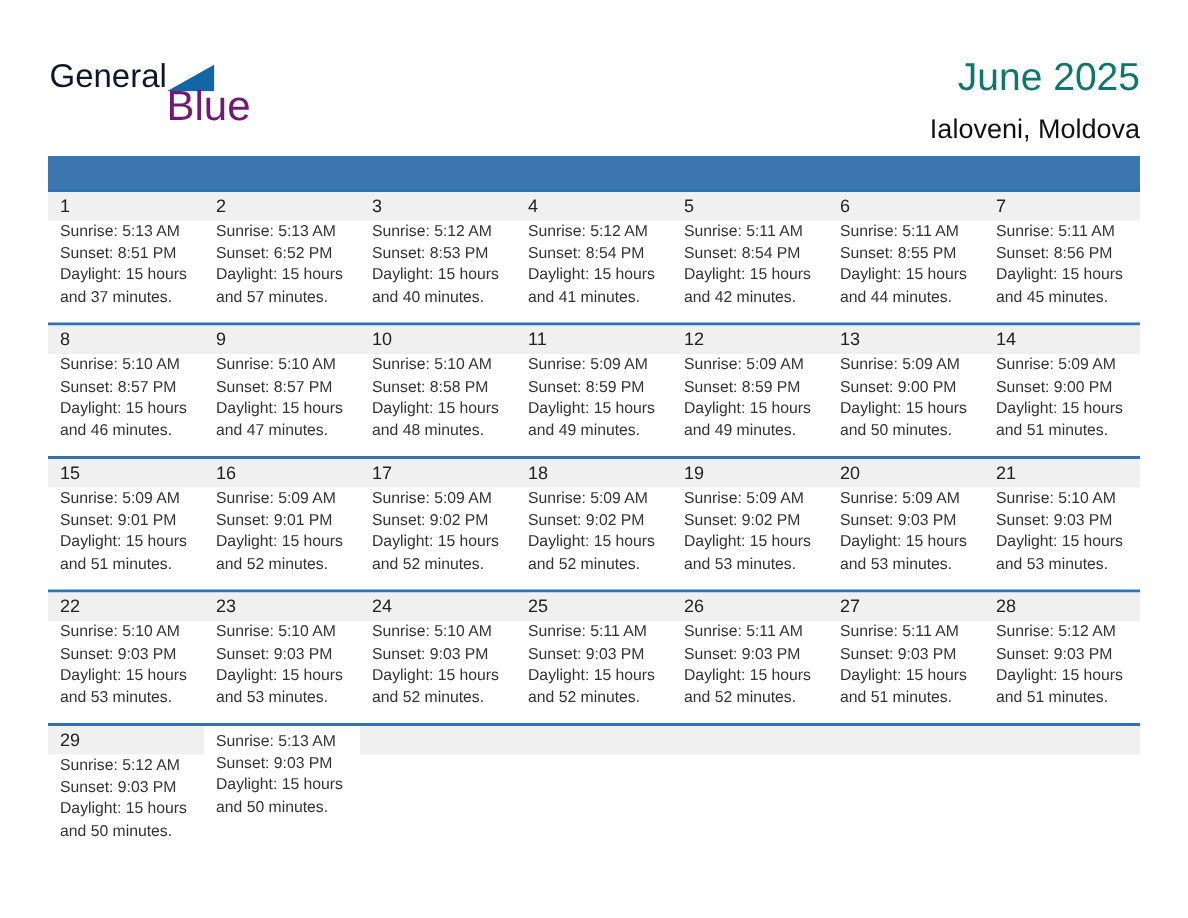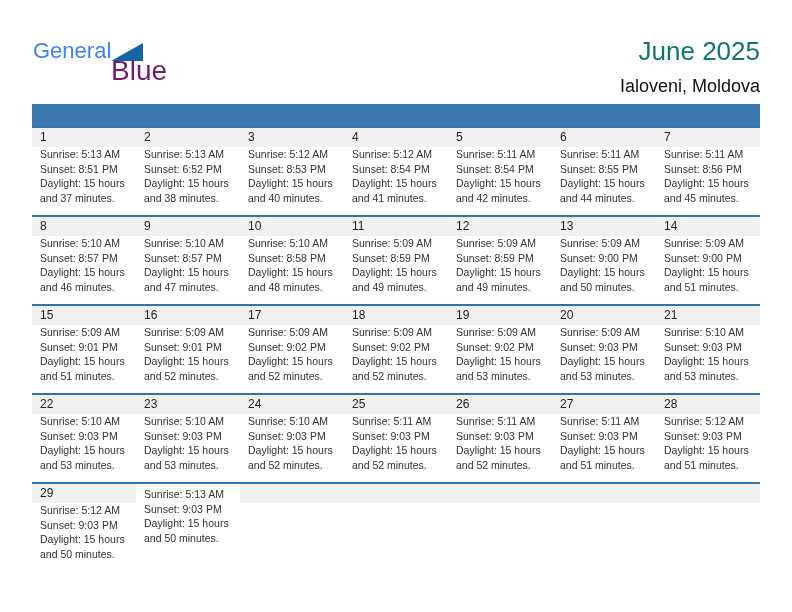--- a/index.html
+++ b/index.html
@@ -1,21 +1,21 @@
 <!DOCTYPE html>
 <html><head>
 <meta charset="utf-8">
 <style>
   html,body{margin:0;padding:0;background:#ffffff;}
   body{font-family:"Liberation Sans", sans-serif; -webkit-font-smoothing:antialiased;}
   .page{position:relative;width:792px;height:612px;background:#ffffff;overflow:hidden;}
 
   
   .logo{position:absolute;left:33px;top:40px;width:110px;height:44px;}
-  .logo-line1{font-size:22px;color:#3b82f6;letter-spacing:0px;line-height:22px;}
+  .logo-line1{font-size:22px;color:#0f172a;letter-spacing:0px;line-height:22px;}
   .logo-triangle{position:absolute;left:78px;top:3px;width:32px;height:18px;background:#1266a5;
     clip-path:polygon(0 100%,100% 0,100% 100%);}
   .logo-line2{position:absolute;left:42px;top:20px;font-size:28px;color:#701a75;line-height:22px;margin-left:36px;}
 
   
   .page-title{position:absolute;right:32px;top:36px;font-size:26px;color:#0f766e;text-align:right;}
   .page-subtitle{position:absolute;right:32px;top:76px;font-size:18px;color:#111;text-align:left;}
 
   
   .calendar{position:absolute;left:32px;top:104px;width:728px;}
@@ -57,21 +57,21 @@
             <div class="cell-line">Sunrise: 5:13 AM</div>
             <div class="cell-line">Sunset: 8:51 PM</div>
             <div class="cell-line">Daylight: 15 hours</div>
             <div class="cell-line">and 37 minutes.</div>
           </div>
           <div class="day-cell">
             <div class="day-num">2</div>
             <div class="cell-line">Sunrise: 5:13 AM</div>
             <div class="cell-line">Sunset: 6:52 PM</div>
             <div class="cell-line">Daylight: 15 hours</div>
-            <div class="cell-line">and 38 minutes.</div>
+            <div class="cell-line">and 57 minutes.</div>
           </div>
           <div class="day-cell">
             <div class="day-num">3</div>
             <div class="cell-line">Sunrise: 5:12 AM</div>
             <div class="cell-line">Sunset: 8:53 PM</div>
             <div class="cell-line">Daylight: 15 hours</div>
             <div class="cell-line">and 40 minutes.</div>
           </div>
           <div class="day-cell">
             <div class="day-num">4</div>

